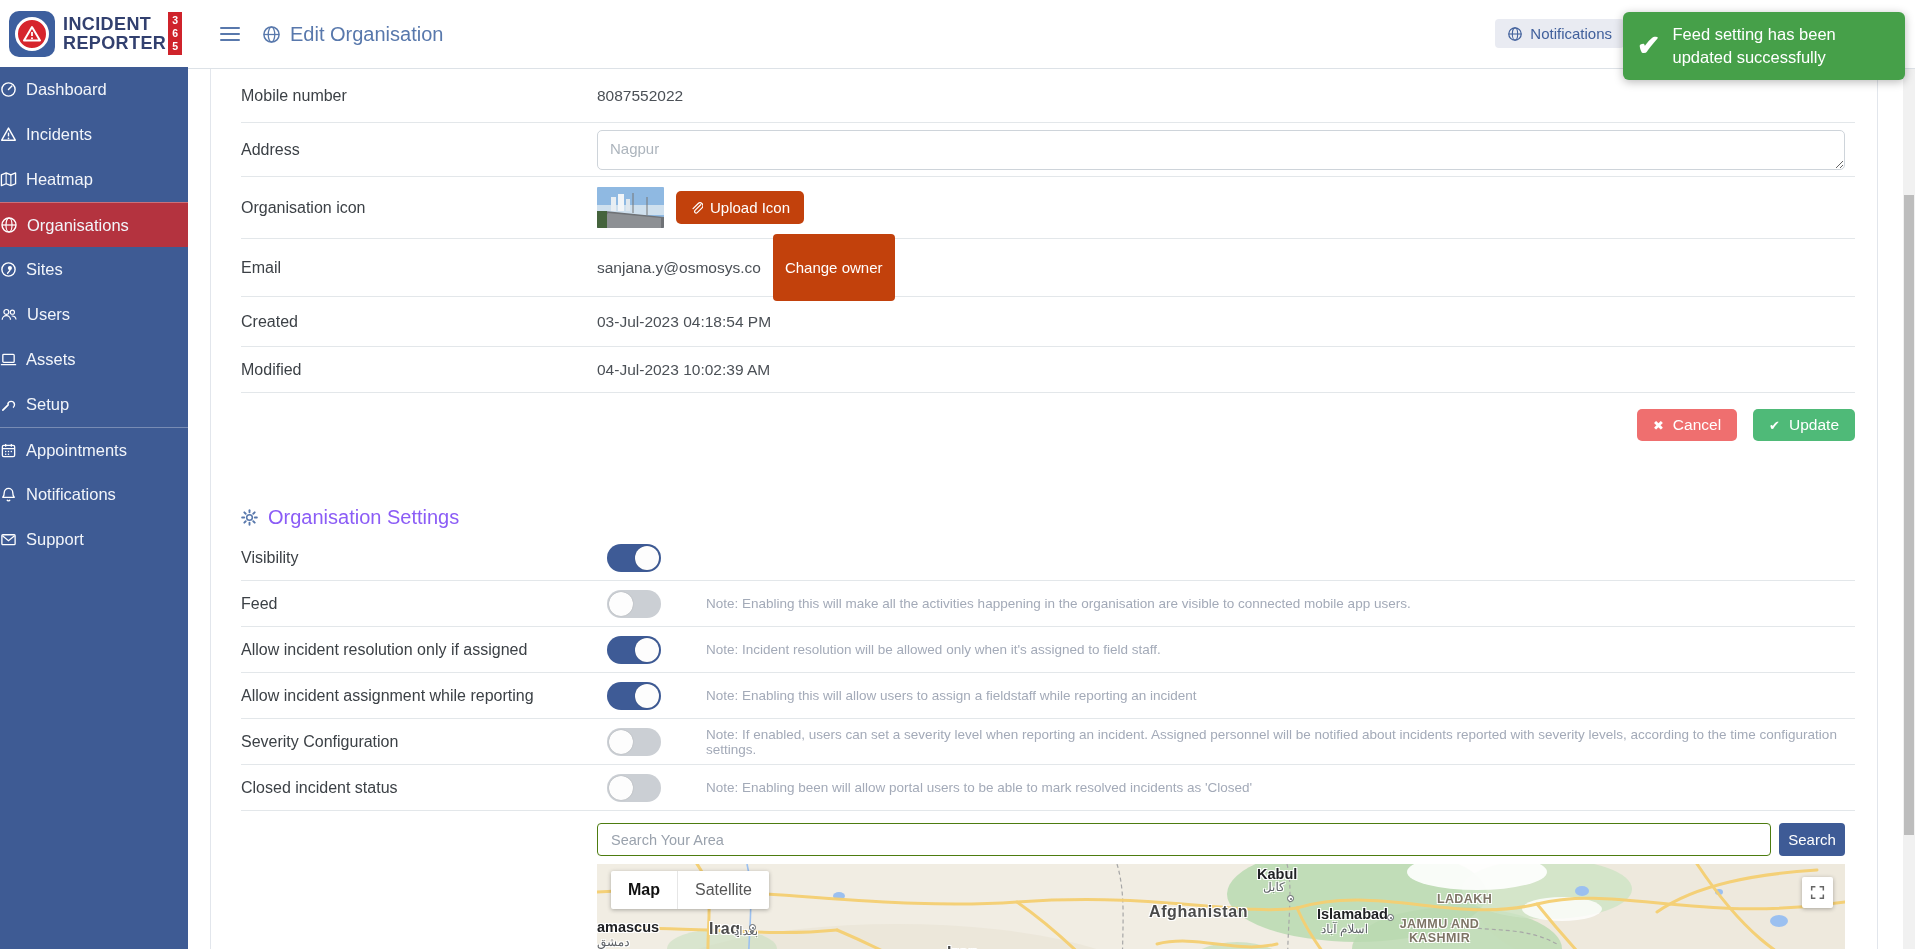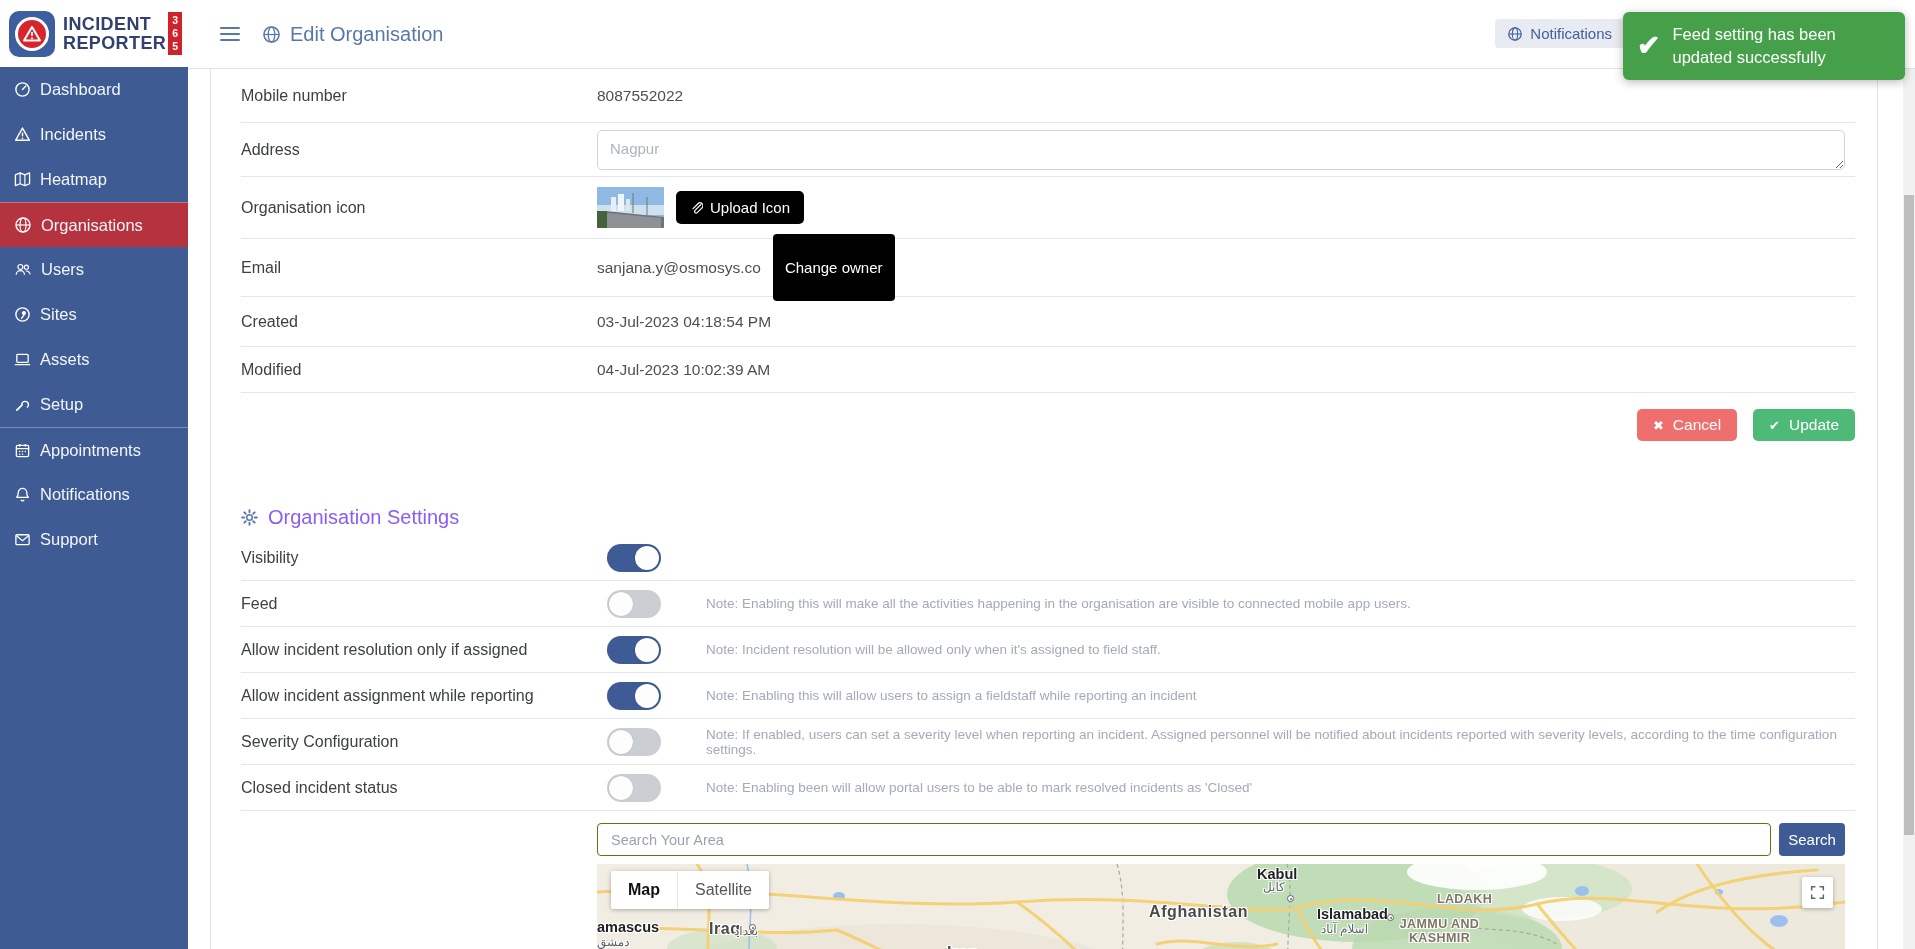--- a/index.html
+++ b/index.html
@@ -8,21 +8,21 @@
 
   
   .sidebar { position:absolute; left:0; top:0; width:188px; height:949px; background:#3e5b94; z-index:5; }
   .logo-area { height:67px; background:#fff; display:flex; align-items:center; padding-left:9px; gap:8px; }
   .logo-sq { width:46px; height:46px; background:#3d5f9e; border-radius:10px; display:flex; align-items:center; justify-content:center; flex:0 0 auto; }
   .logo-circle { width:34px; height:34px; background:#d6252d; border:3px solid #fff; border-radius:50%; display:flex; align-items:center; justify-content:center; }
   .logo-text { display:flex; flex-direction:column; font-weight:bold; color:#32406f; font-size:18px; line-height:1.02; letter-spacing:.4px; }
   .logo-badge { background:#cf232b; color:#fff; font-size:10.5px; font-weight:bold; line-height:1.25; padding:2px 4px; white-space:pre-line; text-align:center; margin-left:2px; }
   .logo-wrap { display:flex; align-items:center; }
   .nav { padding-top:0; }
-  .nav-item { height:45px; display:flex; align-items:center; gap:9px; padding-left:14px; color:#f2f5fa; font-size:16.5px; cursor:pointer; }
+  .nav-item { height:45px; display:flex; align-items:center; gap:9px; color:#f2f5fa; font-size:16.5px; cursor:pointer; }
   .nav-item.active { background:#b4333f; }
   .nav-item.divided { border-top:1px solid rgba(255,255,255,.30); }
   .nav-item svg { flex:0 0 auto; }
 
   
   .header { position:absolute; left:188px; top:0; right:0; height:69px; background:#fff; border-bottom:1px solid #dde2e7; display:flex; align-items:center; z-index:4; }
   .hamburger { margin-left:32px; display:flex; flex-direction:column; gap:4px; cursor:pointer; }
   .hamburger span { display:block; width:20px; height:2px; background:#5878ac; border-radius:1px; }
   .page-title { display:flex; align-items:center; gap:9px; margin-left:22px; color:#5878ac; font-size:20px; }
   .notif-pill { position:absolute; right:291px; top:19px; height:29px; background:#e9ebf2; border-radius:4px; display:flex; align-items:center; gap:7px; padding:0 12px; color:#41609c; font-size:15px; cursor:pointer; }
@@ -40,21 +40,21 @@
   .content { position:absolute; left:210px; top:69px; width:1668px; bottom:-200px; background:#fff; border-left:1px solid #e2e6ec; border-right:1px solid #e2e6ec; padding:0 22px 0 30px; }
   .frow { display:flex; align-items:center; border-bottom:1px solid #e3e7ea; }
   .frow .flabel { width:356px; font-size:16px; color:#3c4146; flex:0 0 auto; }
   .frow .fvalue { font-size:15.5px; color:#4b5056; display:flex; align-items:center; }
   .h54 { height:54px; } .h62 { height:62px; } .h58 { height:58px; } .h50 { height:50px; } .h46 { height:46px; }
 
   textarea.addr { width:1248px; height:40px; border:1px solid #ced4da; border-radius:5px; padding:9px 12px; font-family:"Liberation Sans",sans-serif; font-size:15px; color:#4b5056; resize:both; }
   textarea.addr::placeholder { color:#adb5bd; }
 
   .org-thumb { width:67px; height:41px; flex:0 0 auto; border-radius:1px; overflow:hidden; }
-  .btn-dark { background:#000000; color:#fff; border:none; border-radius:5px; font-size:15px; font-family:"Liberation Sans",sans-serif; padding:8px 14px; display:inline-flex; align-items:center; gap:7px; cursor:pointer; }
+  .btn-dark { background:#c2410c; color:#fff; border:none; border-radius:5px; font-size:15px; font-family:"Liberation Sans",sans-serif; padding:8px 14px; display:inline-flex; align-items:center; gap:7px; cursor:pointer; }
   .btn-change { margin-left:12px; padding:25px 12px; border-radius:4px; }
 
   .actions { height:58px; display:flex; align-items:center; justify-content:flex-end; gap:16px; padding-top:6px; }
   .btn-cancel { background:#ef6f6f; color:#fff; border:none; border-radius:5px; font-size:15.5px; padding:7px 16px; display:inline-flex; gap:9px; align-items:center; cursor:pointer; font-family:"Liberation Sans",sans-serif; }
   .btn-update { background:#4fba78; color:#fff; border:none; border-radius:5px; font-size:15.5px; padding:7px 16px; display:inline-flex; gap:9px; align-items:center; cursor:pointer; font-family:"Liberation Sans",sans-serif; }
   .btn-ic { font-size:13px; }
 
   .settings-title { margin-top:54px; display:flex; align-items:center; gap:10px; color:#8b5cf6; font-size:20px; height:24px; }
   .settings { margin-top:6px; }
   .srow { height:46px; display:flex; align-items:center; border-bottom:1px solid #e3e7ea;gap:10px; }
@@ -137,35 +137,35 @@
     </div>
     <div class="nav-item active divided">
       <svg width="18" height="18" viewBox="0 0 18 18">
           <circle cx="9" cy="9" r="7" fill="none" stroke="#fff" stroke-width="1.4"></circle>
           <ellipse cx="9" cy="9" rx="3" ry="7" fill="none" stroke="#fff" stroke-width="1.2"></ellipse>
           <line x1="2" y1="9" x2="16" y2="9" stroke="#fff" stroke-width="1.2"></line>
         </svg>
       <span>Organisations</span>
     </div>
     <div class="nav-item">
+      <svg width="17" height="17" viewBox="0 0 18 18">
+          <circle cx="9" cy="9" r="7" fill="none" stroke="#fff" stroke-width="1.5"></circle>
+          <circle cx="10.5" cy="7.5" r="2.2" fill="#fff"></circle>
+          <path d="M10.5 10 L8 13" stroke="#fff" stroke-width="1.4" stroke-linecap="round"></path>
+        </svg>
+      <span>Sites</span>
+    </div>
+    <div class="nav-item">
       <svg width="18" height="17" viewBox="0 0 18 18">
           <circle cx="6.2" cy="6.3" r="2.6" fill="none" stroke="#fff" stroke-width="1.3"></circle>
           <path d="M1.8 14.6 a4.4 4.4 0 0 1 8.8 0" fill="none" stroke="#fff" stroke-width="1.3"></path>
           <circle cx="12.6" cy="6.5" r="2.2" fill="none" stroke="#fff" stroke-width="1.2"></circle>
           <path d="M11.8 10.6 a3.9 3.9 0 0 1 4.6 3.8" fill="none" stroke="#fff" stroke-width="1.2"></path>
         </svg>
       <span>Users</span>
-    </div>
-    <div class="nav-item">
-      <svg width="17" height="17" viewBox="0 0 18 18">
-          <circle cx="9" cy="9" r="7" fill="none" stroke="#fff" stroke-width="1.5"></circle>
-          <circle cx="10.5" cy="7.5" r="2.2" fill="#fff"></circle>
-          <path d="M10.5 10 L8 13" stroke="#fff" stroke-width="1.4" stroke-linecap="round"></path>
-        </svg>
-      <span>Sites</span>
     </div>
     <div class="nav-item">
       <svg width="17" height="17" viewBox="0 0 18 18">
           <rect x="3" y="3.5" width="12" height="8.5" rx="1" fill="none" stroke="#fff" stroke-width="1.4"></rect>
           <path d="M1.5 14.5 h15" stroke="#fff" stroke-width="1.4" stroke-linecap="round"></path>
         </svg>
       <span>Assets</span>
     </div>
     <div class="nav-item">
       <svg width="17" height="17" viewBox="0 0 18 18">

